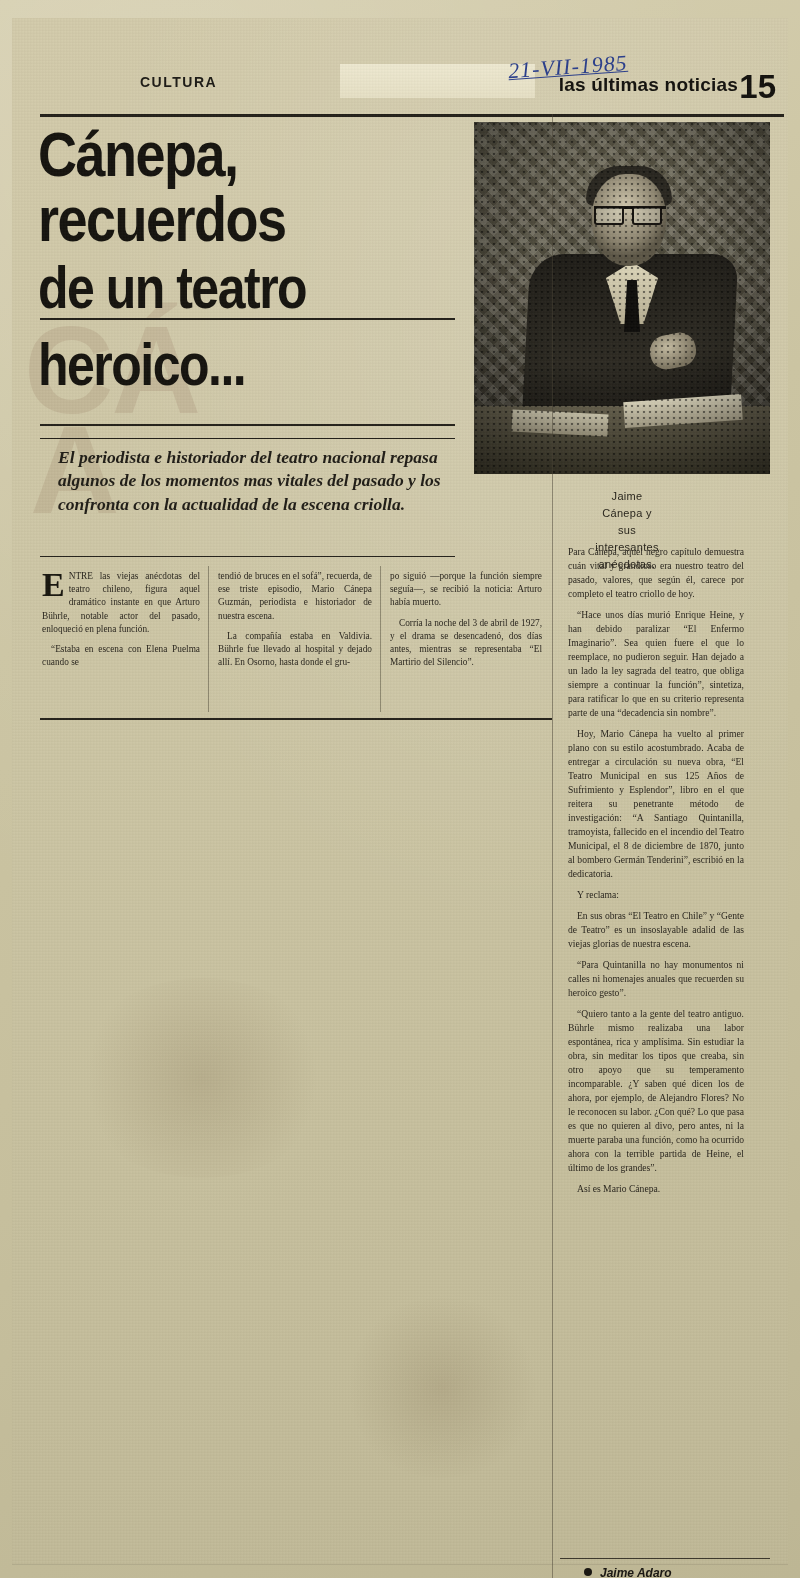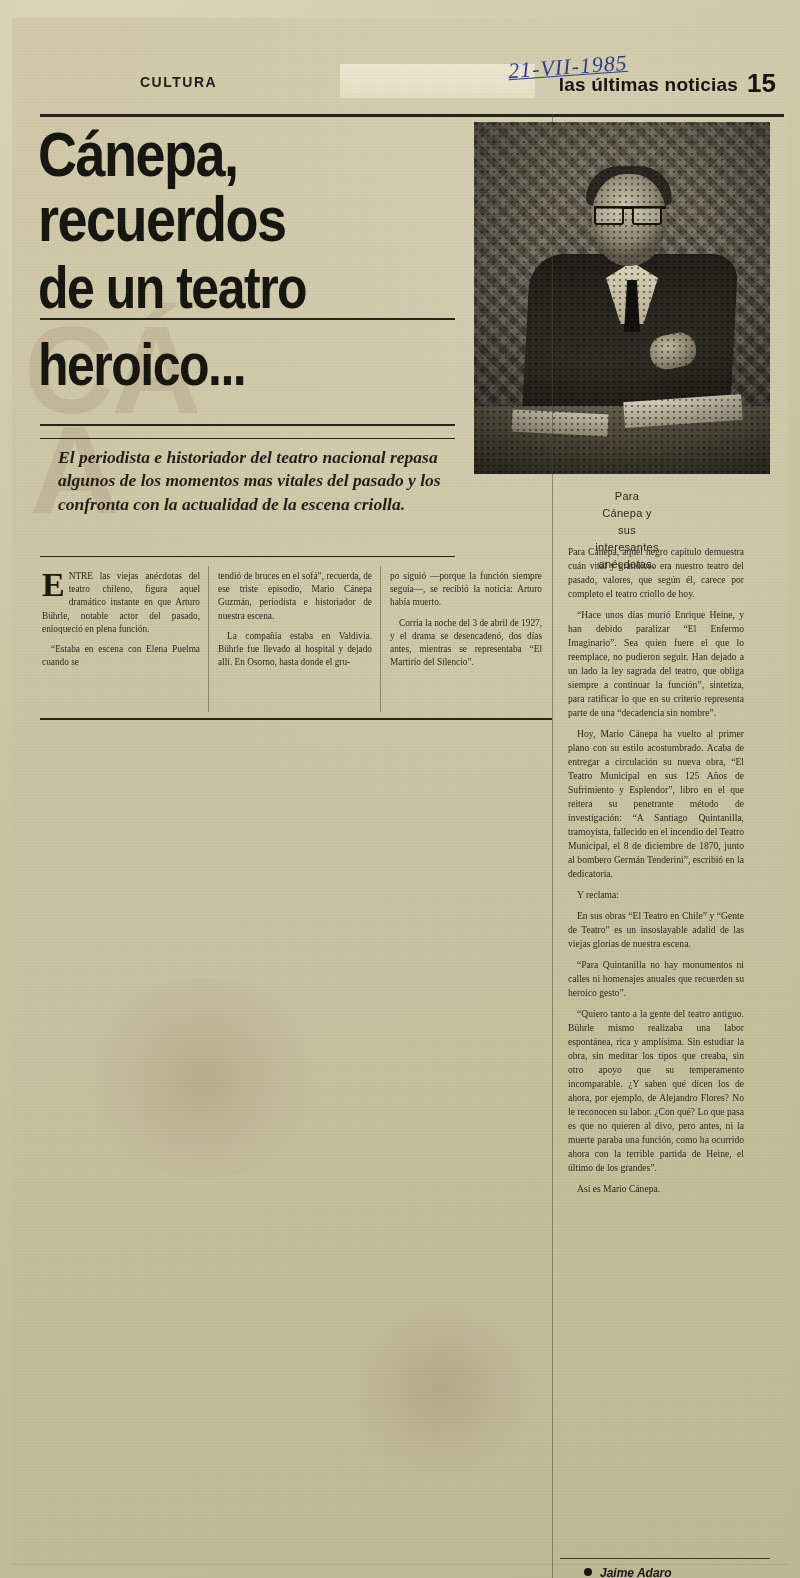--- a/index.html
+++ b/index.html
@@ -47,21 +47,21 @@
     font-family:"Liberation Sans", sans-serif;font-weight:bold;font-size:14px;
     letter-spacing:1.5px;color:#1d1b16;
   }
   .paper-name{
     position:absolute;right:46px;top:6px;
     font-family:"Liberation Sans", sans-serif;font-weight:bold;font-size:19px;
     color:#14120e;letter-spacing:.2px;
   }
   .page-number{
     position:absolute;right:8px;top:0px;
-    font-family:"Liberation Sans", sans-serif;font-weight:bold;font-size:26px;color:#14120e;
+    font-family:"Liberation Sans", sans-serif;font-weight:bold;font-size:33px;color:#14120e;
   }
   .white-patch{
     position:absolute;left:300px;top:-4px;width:195px;height:34px;
     background:linear-gradient(180deg,#efead2,#e7e1c6);
     opacity:.95;
   }
   .handwritten-date{
     position:absolute;left:468px;top:-14px;
     font-family:"Liberation Serif", serif;font-style:italic;font-size:22px;
     color:#2b3f8c;transform:rotate(-4deg);letter-spacing:1px;
@@ -260,21 +260,21 @@
       <div class="glass-r"></div>
       <div class="hand"></div>
       <div class="desk"></div>
       <div class="paper1"></div>
       <div class="paper2"></div>
       <div class="halftone"></div>
       <div class="vign"></div>
     </div>
 
     <div id="caption">
-      <div>Para</div>
+      <div>Jaime</div>
       <div>Cánepa y</div>
       <div>sus</div>
       <div>interesantes</div>
       <div>anécdotas.</div>
     </div>
 
     <div class="col" id="col1">
       <p>
         <span class="dropcap">E</span><span>NTRE las viejas anécdotas del teatro chileno, figura aquel dramático instante en que Arturo Bührle, notable actor del pasado, enloqueció en plena función.</span>
       </p>

